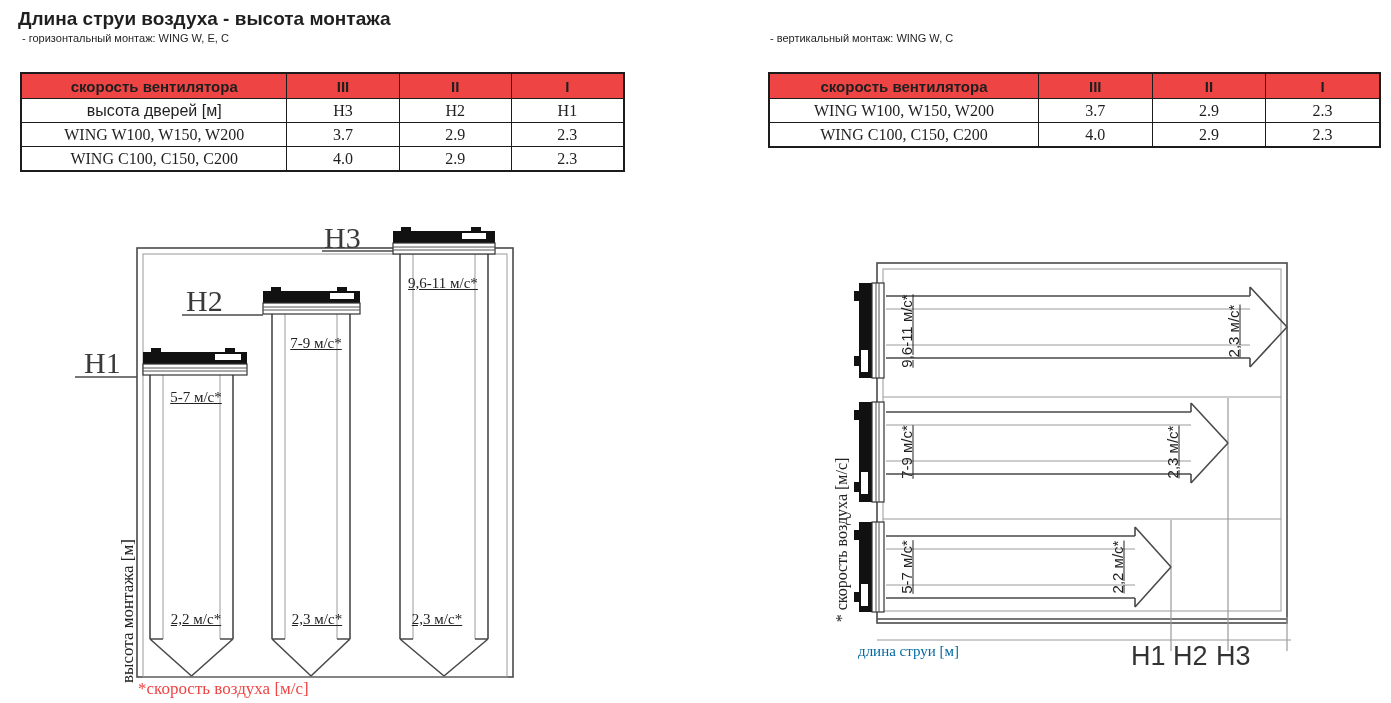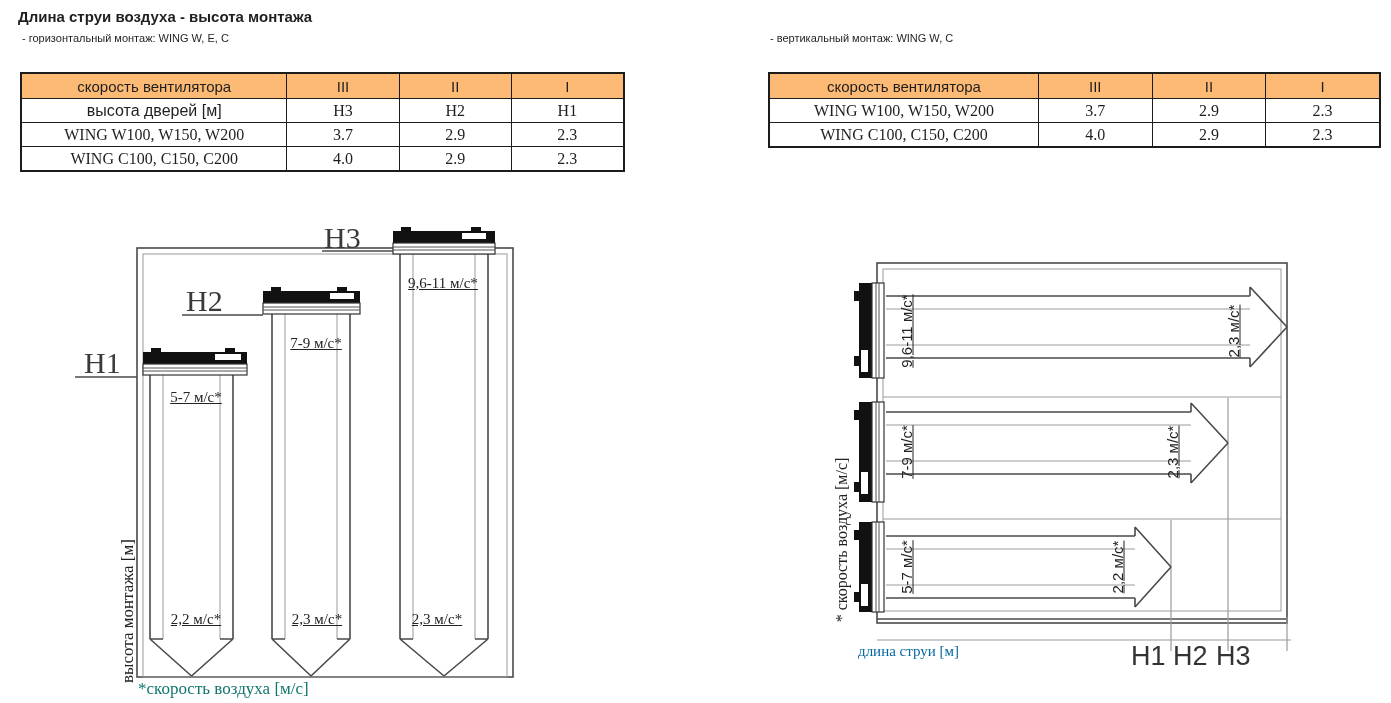--- a/index.html
+++ b/index.html
@@ -1,38 +1,38 @@
 <!DOCTYPE html>
 <html><head>
 <meta charset="utf-8">
 <style>
   html,body{margin:0;padding:0;background:#fff;}
   .page{position:relative;width:1391px;height:703px;background:#fff;overflow:hidden;
         font-family:"Liberation Sans",sans-serif;color:#1f1f1f;}
-  .title{position:absolute;left:18px;top:8px;font-size:15px;font-weight:bold;}
+  .title{position:absolute;left:18px;top:8px;font-size:19px;font-weight:bold;}
   .subtitle{position:absolute;top:32px;font-size:11px;}
   
   table.t{position:absolute;top:72px;border-collapse:collapse;table-layout:fixed;
           border:2.5px solid #1c1c1c;background:#fff;}
   table.t td{border:1.5px solid #1c1c1c;text-align:center;vertical-align:middle;
              padding:0;height:23px;overflow:hidden;}
-  table.t tr.hdr td{background:#fdba74;font-weight:normal;font-size:15px;height:24px;
+  table.t tr.hdr td{background:#ef4444;font-weight:bold;font-size:15px;height:24px;
                     font-family:"Liberation Sans",sans-serif;}
   table.t tr.sub td{font-family:"Liberation Serif",serif;font-size:16px;}
   table.t tr.sub td.lbl{font-family:"Liberation Sans",sans-serif;font-weight:normal;font-size:16px;}
   table.t tr.dat td{font-family:"Liberation Serif",serif;font-size:16px;}
   
   .dlabel{position:absolute;font-family:"Liberation Serif",serif;font-size:15px;color:#222;
           text-decoration:underline;transform:translate(-50%,0);white-space:nowrap;}
   .hlabel{position:absolute;font-family:"Liberation Serif",serif;font-size:30px;color:#3a3a3a;
           white-space:nowrap;line-height:1;}
   .rot{position:absolute;white-space:nowrap;transform:translate(-50%,-50%) rotate(-90deg);line-height:1;}
   .rot-sans{font-family:"Liberation Sans",sans-serif;font-size:15px;color:#222;text-decoration:underline;}
   .rot-serif{font-family:"Liberation Serif",serif;font-size:16px;color:#222;}
-  .foot{position:absolute;font-family:"Liberation Serif",serif;font-size:17px;color:#0f766e;white-space:nowrap;}
+  .foot{position:absolute;font-family:"Liberation Serif",serif;font-size:17px;color:#ef4444;white-space:nowrap;}
   .xlab{position:absolute;font-family:"Liberation Serif",serif;font-size:15px;color:#0369a1;white-space:nowrap;}
   .bigh{position:absolute;font-family:"Liberation Sans",sans-serif;font-size:27px;color:#333;
         white-space:nowrap;line-height:1;}
   svg.lines{position:absolute;left:0;top:0;}
 </style>
 </head>
 <body>
 
 <div class="page">
 

